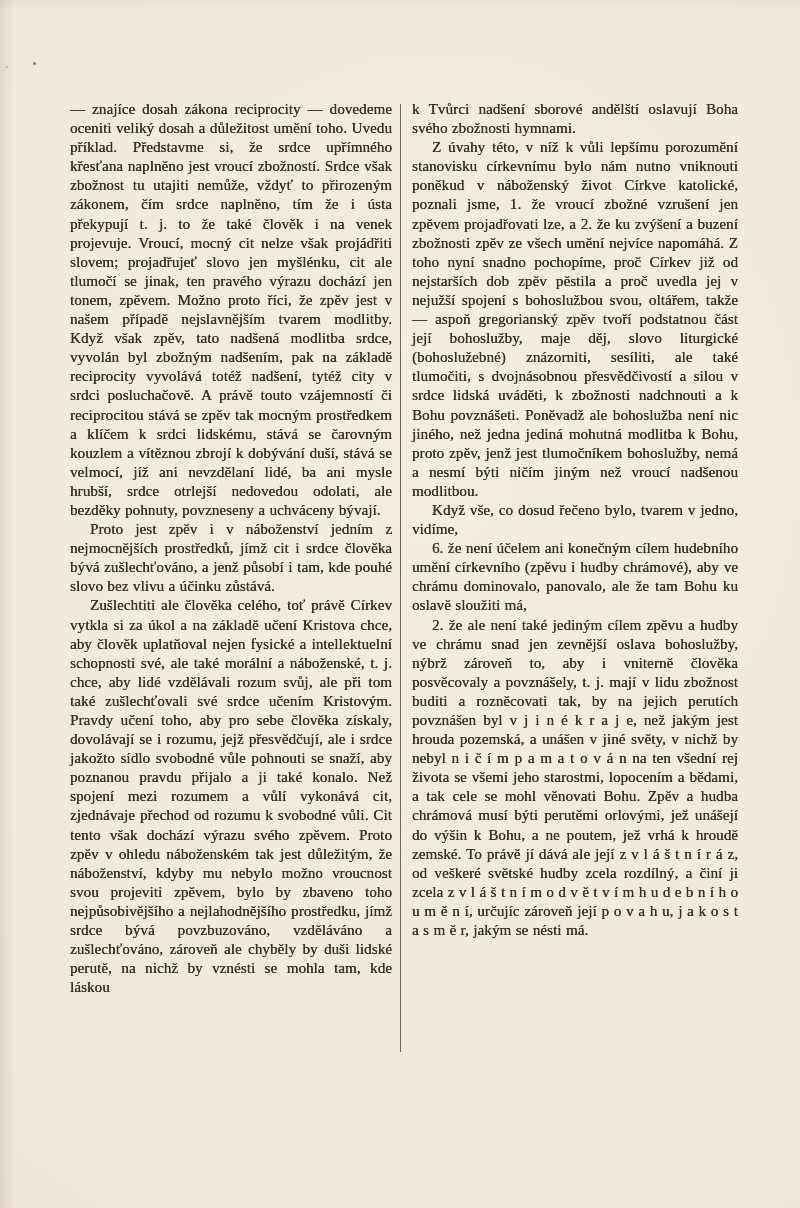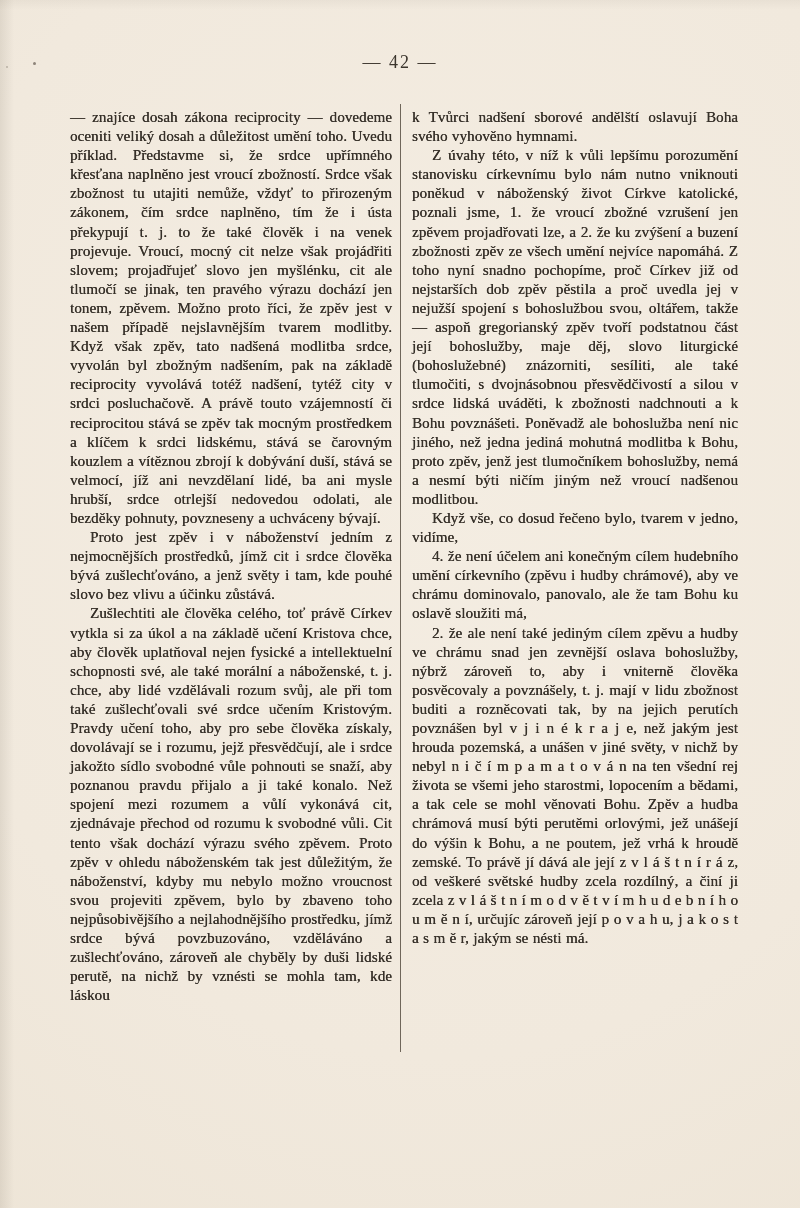--- a/index.html
+++ b/index.html
@@ -46,21 +46,21 @@
   }
 
   .columns {
     position: absolute;
     top: 100px;
     left: 70px;
     width: 668px;
   }
   .col {
     position: absolute;
-    top: 8px;
+    top: 0;
   }
   .col-left  { left: 0;     width: 322px; }
   .col-right { left: 342px; width: 326px; }
   .divider {
     position: absolute;
     left: 330px;
     top: 4px;
     width: 1px;
     height: 948px;
     background: #6f665a;
@@ -79,32 +79,31 @@
 </style>
 </head>
 <body>
 
 <div class="page">
   <div class="edge-shade-left"></div>
   <div class="edge-shade-top"></div>
   <div class="speck s1"></div>
   <div class="speck s2"></div>
 
-  <div class="page-number">— 42 —</div>
 
   <div class="columns">
     <div class="col col-left">
         <p class="para">— znajíce dosah zákona reciprocity — dovedeme oceniti veliký dosah a důležitost umění toho. Uvedu příklad. Představme si, že srdce upřímného křesťana naplněno jest vroucí zbožností. Srdce však zbožnost tu utajiti nemůže, vždyť to přirozeným zákonem, čím srdce naplněno, tím že i ústa překypují t. j. to že také člověk i na venek projevuje. Vroucí, mocný cit nelze však projádřiti slovem; projadřujeť slovo jen myšlénku, cit ale tlumočí se jinak, ten pravého výrazu dochází jen tonem, zpěvem. Možno proto říci, že zpěv jest v našem případě nejslavnějším tvarem modlitby. Když však zpěv, tato nadšená modlitba srdce, vyvolán byl zbožným nadšením, pak na základě reciprocity vyvolává totéž nadšení, tytéž city v srdci posluchačově. A právě touto vzájemností či reciprocitou stává se zpěv tak mocným prostředkem a klíčem k srdci lidskému, stává se čarovným kouzlem a vítěznou zbrojí k dobývání duší, stává se velmocí, jíž ani nevzdělaní lidé, ba ani mysle hrubší, srdce otrlejší nedovedou odolati, ale bezděky pohnuty, povzneseny a uchváceny bývají.</p>
-        <p class="para indent">Proto jest zpěv i v náboženství jedním z nejmocnějších prostředků, jímž cit i srdce člověka bývá zušlechťováno, a jenž světy i tam, kde pouhé slovo bez vlivu a účinku zůstává.</p>
+        <p class="para indent">Proto jest zpěv i v náboženství jedním z nejmocnějších prostředků, jímž cit i srdce člověka bývá zušlechťováno, a jenž působí i tam, kde pouhé slovo bez vlivu a účinku zůstává.</p>
         <p class="para indent">Zušlechtiti ale člověka celého, toť právě Církev vytkla si za úkol a na základě učení Kristova chce, aby člověk uplatňoval nejen fysické a intellektuelní schopnosti své, ale také morální a náboženské, t. j. chce, aby lidé vzdělávali rozum svůj, ale při tom také zušlechťovali své srdce učením Kristovým. Pravdy učení toho, aby pro sebe člověka získaly, dovolávají se i rozumu, jejž přesvědčují, ale i srdce jakožto sídlo svobodné vůle pohnouti se snaží, aby poznanou pravdu přijalo a ji také konalo. Než spojení mezi rozumem a vůlí vykonává cit, zjednávaje přechod od rozumu k svobodné vůli. Cit tento však dochází výrazu svého zpěvem. Proto zpěv v ohledu náboženském tak jest důležitým, že náboženství, kdyby mu nebylo možno vroucnost svou projeviti zpěvem, bylo by zbaveno toho nejpůsobivějšího a nejlahodnějšího prostředku, jímž srdce bývá povzbuzováno, vzděláváno a zušlechťováno, zároveň ale chyběly by duši lidské perutě, na nichž by vznésti se mohla tam, kde láskou</p>
       </div>
 
     <div class="divider"></div>
 
     <div class="col col-right">
-        <p class="para">k Tvůrci nadšení sborové andělští oslavují Boha svého vyhověno hymnami.</p>
+        <p class="para">k Tvůrci nadšení sborové andělští oslavují Boha svého zbožnosti hymnami.</p>
         <p class="para indent">Z úvahy této, v níž k vůli lepšímu porozumění stanovisku církevnímu bylo nám nutno vniknouti poněkud v náboženský život Církve katolické, poznali jsme, 1. že vroucí zbožné vzrušení jen zpěvem projadřovati lze, a 2. že ku zvýšení a buzení zbožnosti zpěv ze všech umění nejvíce napomáhá. Z toho nyní snadno pochopíme, proč Církev již od nejstarších dob zpěv pěstila a proč uvedla jej v nejužší spojení s bohoslužbou svou, oltářem, takže — aspoň gregorianský zpěv tvoří podstatnou část její bohoslužby, maje děj, slovo liturgické (bohoslužebné) znázorniti, sesíliti, ale také tlumočiti, s dvojnásobnou přesvědčivostí a silou v srdce lidská uváděti, k zbožnosti nadchnouti a k Bohu povznášeti. Poněvadž ale bohoslužba není nic jiného, než jedna jediná mohutná modlitba k Bohu, proto zpěv, jenž jest tlumočníkem bohoslužby, nemá a nesmí býti ničím jiným než vroucí nadšenou modlitbou.</p>
         <p class="para indent">Když vše, co dosud řečeno bylo, tvarem v jedno, vidíme,</p>
-        <p class="para indent">4. že není účelem ani konečným cílem hudebního umění církevního (zpěvu i hudby chrámové), aby ve chrámu dominovalo, panovalo, ale že tam Bohu ku oslavě sloužiti má,</p>
+        <p class="para indent">6. že není účelem ani konečným cílem hudebního umění církevního (zpěvu i hudby chrámové), aby ve chrámu dominovalo, panovalo, ale že tam Bohu ku oslavě sloužiti má,</p>
         <p class="para indent">2. že ale není také jediným cílem zpěvu a hudby ve chrámu snad jen zevnější oslava bohoslužby, nýbrž zároveň to, aby i vniterně člověka posvěcovaly a povznášely, t. j. mají v lidu zbožnost buditi a rozněcovati tak, by na jejich perutích povznášen byl v j i n é k r a j e, než jakým jest hrouda pozemská, a unášen v jiné světy, v nichž by nebyl n i č í m p a m a t o v á n na ten všední rej života se všemi jeho starostmi, lopocením a bědami, a tak cele se mohl věnovati Bohu. Zpěv a hudba chrámová musí býti perutěmi orlovými, jež unášejí do výšin k Bohu, a ne poutem, jež vrhá k hroudě zemské. To právě jí dává ale její z v l á š t n í r á z, od veškeré světské hudby zcela rozdílný, a činí ji zcela z v l á š t n í m o d v ě t v í m h u d e b n í h o u m ě n í, určujíc zároveň její p o v a h u, j a k o s t a s m ě r, jakým se nésti má.</p>
       </div>
   </div>
 </div>
 
 </body></html>

